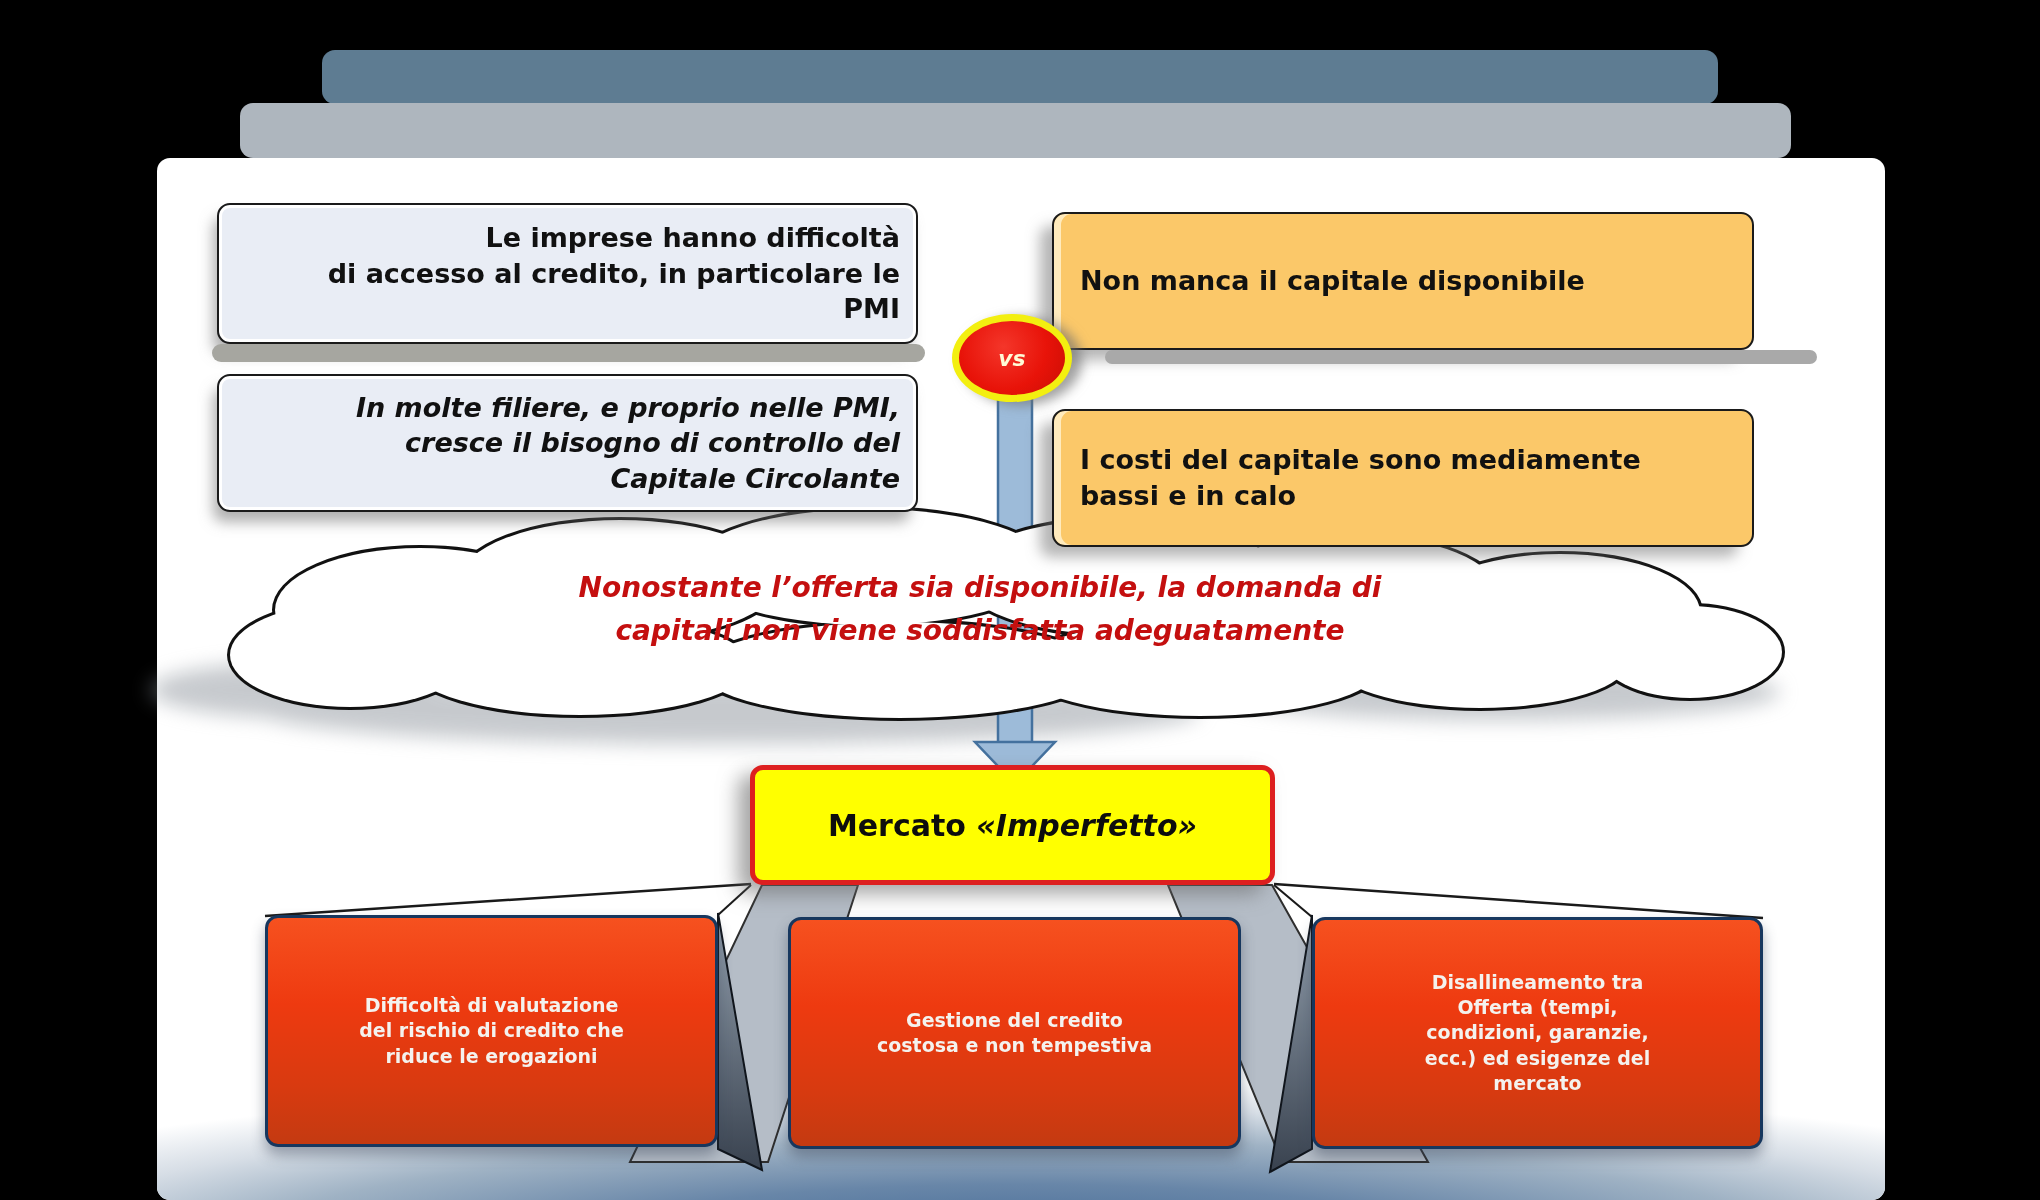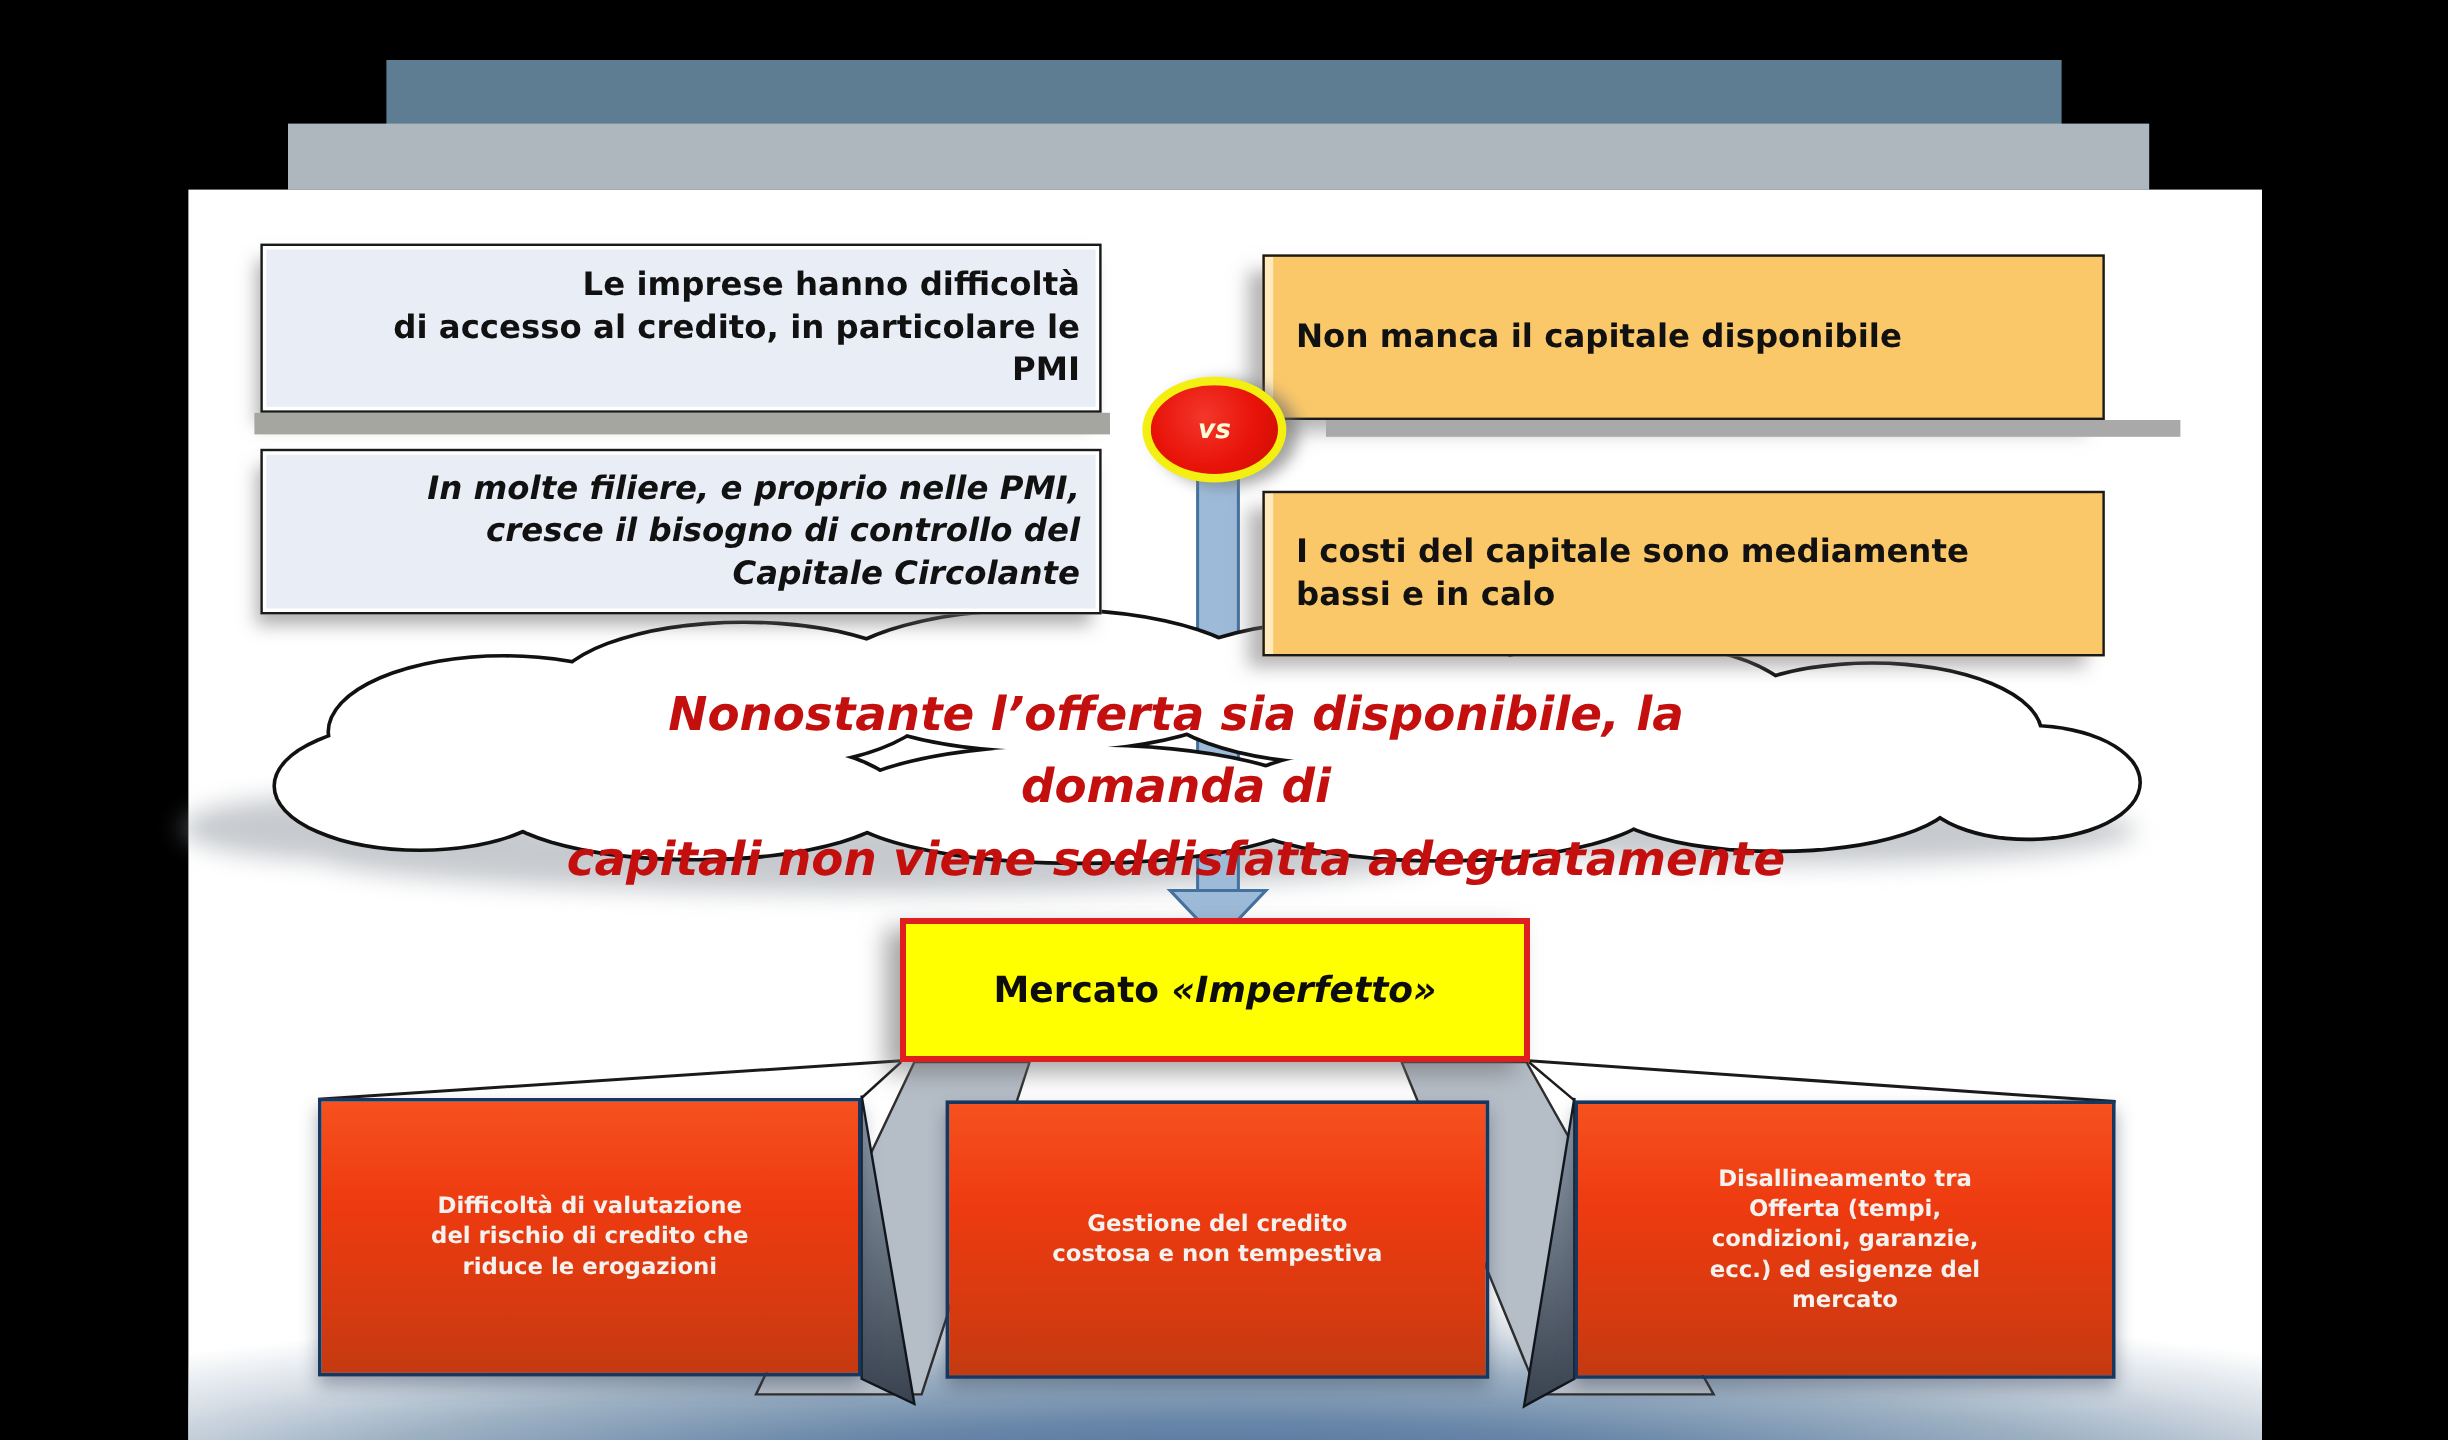--- a/index.html
+++ b/index.html
@@ -1,18 +1,18 @@
 <!DOCTYPE html>
 <html><head>
 <meta charset="utf-8">
 <style>
   html,body{margin:0;padding:0;background:#000;}
   #canvas{position:relative;width:2040px;height:1200px;background:#000;overflow:hidden;
           font-family:"DejaVu Sans","Liberation Sans",sans-serif;}
-  .abs{position:absolute;}
+  .abs{position:absolute;border-radius:13px;}
 
   
   #bar-accent{left:322px;top:50px;width:1396px;height:54px;background:#5e7c92;}
   #bar-light{left:240px;top:103px;width:1551px;height:55px;background:#aeb6be;}
 
   
   #slide{left:157px;top:158px;width:1728px;height:1042px;background:#ffffff;}
   #bottom-glow{left:157px;top:820px;width:1728px;height:380px;
      background:radial-gradient(ellipse 75% 46% at 50% 112%,
        #3f6694 0%, #6886a8 35%, #9fb2c4 60%, #d7dee6 78%, rgba(255,255,255,0) 95%);}
@@ -39,21 +39,21 @@
 
   
   #vs-oval{left:952px;top:314px;width:120px;height:88px;border-radius:50%;
      background:radial-gradient(circle at 42% 35%, #f4362a 0%, #e81309 55%, #c90d04 100%);
      border:7px solid #f3ef10;box-sizing:border-box;display:flex;align-items:center;justify-content:center;
      filter:drop-shadow(10px 3px 6px rgba(110,110,110,.65));
      font-weight:bold;font-style:italic;font-size:22px;color:#fffbd6;}
 
   
   #cloud-text{left:460px;top:566px;width:1040px;text-align:center;color:#c40f0f;
-     font-weight:bold;font-style:italic;font-size:39px;line-height:1.55;white-space:pre-line;}
+     font-weight:bold;font-style:italic;font-size:28px;line-height:1.55;white-space:pre-line;}
 
   
   #market-box{left:750px;top:765px;width:525px;height:120px;background:#ffff00;
      border:5px solid #dd1f1f;box-sizing:border-box;display:flex;align-items:center;justify-content:center;
      filter:drop-shadow(-12px 9px 10px rgba(105,105,105,.6));
      font-weight:bold;font-size:30px;color:#0d0d0d;}
   #market-box .it{font-style:italic;}
 
   
   .redbox{top:915px;height:232px;box-sizing:border-box;border:3px solid #17375e;

